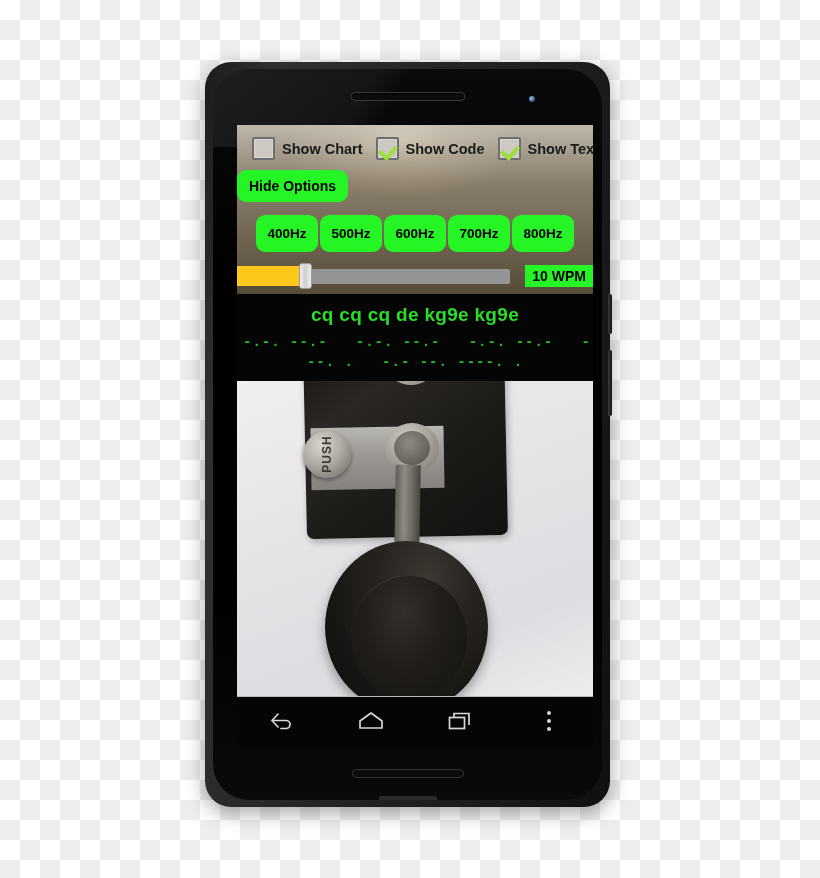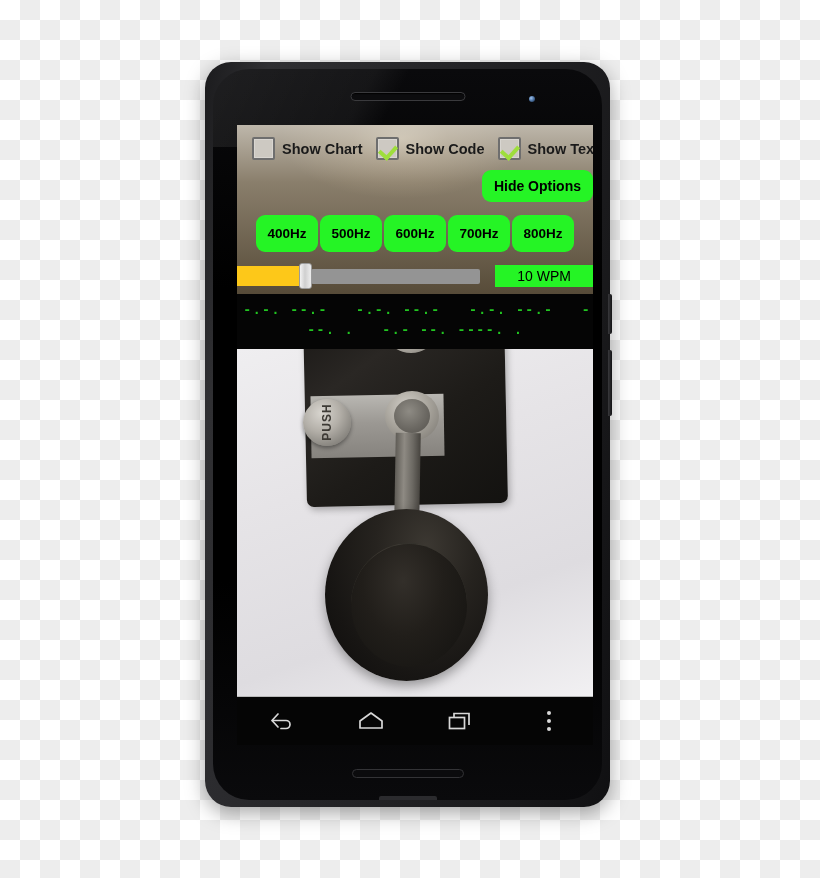--- a/index.html
+++ b/index.html
@@ -145,21 +145,21 @@
     font-size: 14.5px;
     font-weight: bold;
     color: #1a1a1a;
     white-space: nowrap;
     margin-right: 6px;
   }
 
   .action-row {
     position: relative;
     display: flex;
-    justify-content: flex-end;
+    justify-content: space-between;
     gap: 3px;
     margin-top: 10px;
   }
   .btn-green {
     background: #25f425;
     color: #000;
     font-size: 14px;
     font-weight: bold;
     border: none;
     border-radius: 9px;
@@ -221,22 +221,22 @@
     left: 62px; top: 0px;
     width: 13px; height: 26px;
     border-radius: 3px;
     background: linear-gradient(90deg, #f2f2f2 0%, #cfcfcf 45%, #ededed 100%);
     border: 1px solid #9a9a9a;
   }
   .wpm-badge {
     background: #25f425;
     color: #000;
     font-size: 14px;
-    font-weight: normal;
-    padding: 4px 22px;
+    font-weight: bold;
+    padding: 4px 7px;
     line-height: 1;
     white-space: nowrap;
   }
 
   
   .readout {
     background: #050505;
     padding: 6px 0 8px 0;
   }
   .decoded-text {
@@ -416,20 +416,21 @@
           <div class="slider-track">
             <div class="slider-filled"></div>
             <div class="slider-rest"></div>
             <div class="slider-thumb"></div>
           </div>
           <span class="wpm-badge">10 WPM</span>
         </div>
       </div>
 
       <div class="readout">
+        <div class="decoded-text">cq cq cq de kg9e kg9e</div>
         <div class="morse-line l1">-.-. --.-   -.-. --.-   -.-. --.-   -..  .   -.- --. ----.</div>
         <div class="morse-line l2">--. .   -.- --. ----. .</div>
       </div>
 
       <div class="photo">
         <div class="key-base"></div>
         <div class="bracket"></div>
         <div class="contact-upper"></div>
         <div class="contact-lower"></div>
         <div class="push-knob">

